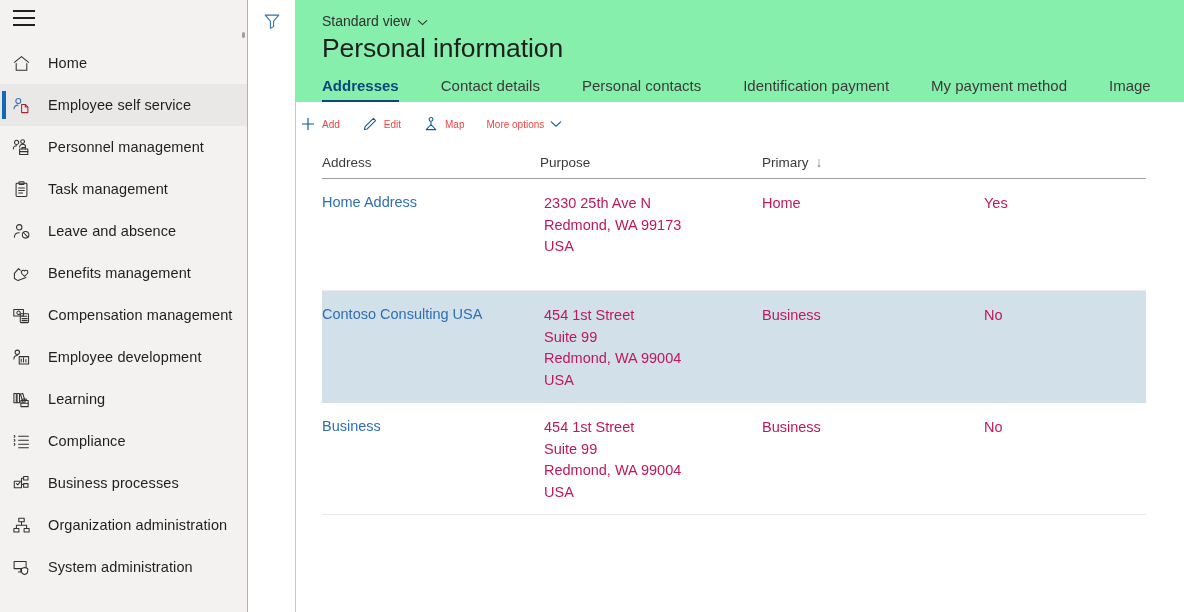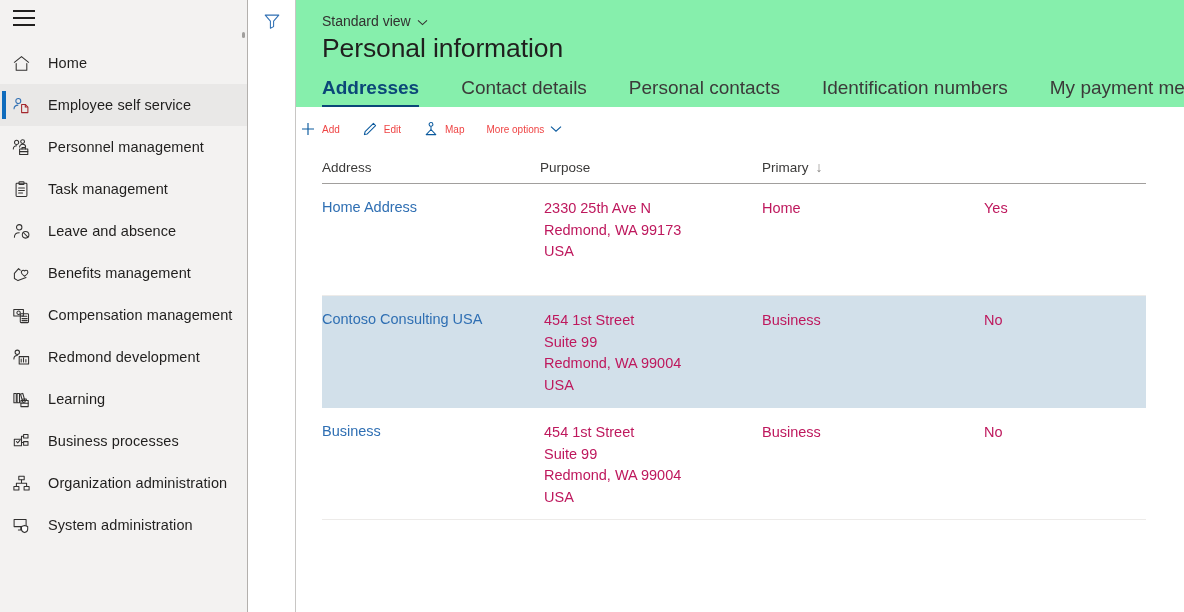--- a/index.html
+++ b/index.html
@@ -156,21 +156,21 @@
     letter-spacing: -0.1px;
     margin: 2px 0 14px 0;
     line-height: 1.15;
   }
   .tabs {
     display: flex;
     align-items: flex-end;
     gap: 0;
   }
   .tab {
-    font-size: 19px;
+    font-size: 15px;
     color: #3b3a39;
     padding: 0 0 8px 0;
     margin-right: 42px;
     cursor: pointer;
     position: relative;
     white-space: nowrap;
   }
   .tab.active { color: #0b4778; font-weight: 600; }
   .tab.active::after {
     content: "";
@@ -345,34 +345,43 @@
         </div>
         <div class="nav-item">
           <span class="nav-icon">
             <svg width="19" height="19" viewBox="0 0 19 19" fill="none">
               <circle cx="5.3" cy="4.3" r="2.2" stroke="#323130" stroke-width="1.05" fill="none" stroke-linejoin="round" stroke-linecap="round"></circle>
               <path d="M1.9 11c0-2.1 1.6-3.5 3.4-3.5" stroke="#323130" stroke-width="1.05" fill="none" stroke-linejoin="round" stroke-linecap="round"></path>
               <rect x="7.2" y="8.6" width="9.4" height="7.4" stroke="#323130" stroke-width="1.05" fill="none" stroke-linejoin="round" stroke-linecap="round"></rect>
               <path d="M9.2 14V11M11.5 14v-4.2M13.9 14v-2.4" stroke="#323130" stroke-width="1.05" fill="none" stroke-linejoin="round" stroke-linecap="round"></path>
             </svg>
           </span>
-          <span class="nav-label">Redmond development</span>
+          <span class="nav-label">Employee development</span>
         </div>
         <div class="nav-item">
           <span class="nav-icon">
             <svg width="19" height="19" viewBox="0 0 19 19" fill="none">
               <rect x="1.9" y="3.4" width="2.4" height="9.4" stroke="#323130" stroke-width="1.05" fill="none" stroke-linejoin="round" stroke-linecap="round"></rect>
               <rect x="5.1" y="3.4" width="2.4" height="9.4" stroke="#323130" stroke-width="1.05" fill="none" stroke-linejoin="round" stroke-linecap="round"></rect>
               <path d="M8.5 4l2.3-.6 2.4 8.5-2.3.7z" stroke="#323130" stroke-width="1.05" fill="none" stroke-linejoin="round" stroke-linecap="round"></path>
               <rect x="8.9" y="10.4" width="7.3" height="6.2" stroke="#323130" stroke-width="1.05" fill="none" stroke-linejoin="round" stroke-linecap="round"></rect>
               <path d="M10.8 10.4V8.9h3.5v1.5" stroke="#323130" stroke-width="1.05" fill="none" stroke-linejoin="round" stroke-linecap="round"></path>
               <path d="M8.9 13.3h7.3" stroke="#323130" stroke-width="1.05" fill="none" stroke-linejoin="round" stroke-linecap="round"></path>
             </svg>
           </span>
           <span class="nav-label">Learning</span>
+        </div>
+        <div class="nav-item">
+          <span class="nav-icon">
+            <svg width="19" height="19" viewBox="0 0 19 19" fill="none">
+              <path d="M6.6 4.2h9.8M6.6 8.2h9.8M6.6 12.2h9.8M6.6 15.8h9.8" stroke="#323130" stroke-width="1.05" fill="none" stroke-linejoin="round" stroke-linecap="round"></path>
+              <path d="M2.2 3.6c.9.4.9 1.2 0 1.6M2.2 7.6c.9.4.9 1.2 0 1.6M2.2 11.6c.9.4.9 1.2 0 1.6" stroke="#323130" stroke-width="1.05" fill="none" stroke-linejoin="round" stroke-linecap="round"></path>
+            </svg>
+          </span>
+          <span class="nav-label">Compliance</span>
         </div>
         <div class="nav-item">
           <span class="nav-icon">
             <svg width="19" height="19" viewBox="0 0 19 19" fill="none">
               <rect x="2.3" y="7.3" width="7.2" height="6.4" stroke="#323130" stroke-width="1.05" fill="none" stroke-linejoin="round" stroke-linecap="round"></rect>
               <path d="M4.4 9.5l1.3 1.4 2.2-2.6" stroke="#323130" stroke-width="1.05" fill="none" stroke-linejoin="round" stroke-linecap="round"></path>
               <rect x="11.6" y="2.4" width="4.4" height="3.6" stroke="#323130" stroke-width="1.05" fill="none" stroke-linejoin="round" stroke-linecap="round"></rect>
               <rect x="11.6" y="9.6" width="4.4" height="3.6" stroke="#323130" stroke-width="1.05" fill="none" stroke-linejoin="round" stroke-linecap="round"></rect>
               <path d="M9.5 10.5h2.1M9.5 10.5V4.2h2.1" stroke="#323130" stroke-width="1.05" fill="none" stroke-linejoin="round" stroke-linecap="round"></path>
             </svg>
@@ -427,21 +436,21 @@
               </svg>
             </span>
           </div>
 
           <h1 class="page-title">Personal information</h1>
 
           <div class="tabs" id="tabs">
               <div class="tab active">Addresses</div>
               <div class="tab">Contact details</div>
               <div class="tab">Personal contacts</div>
-              <div class="tab">Identification numbers</div>
+              <div class="tab">Identification payment</div>
               <div class="tab">My payment method</div>
               <div class="tab">Image</div>
             </div>
         </div>
 
         <div class="toolbar" id="toolbar">
             <div class="tb-btn">
               <span>
                 <svg width="16" height="16" viewBox="0 0 16 16" fill="none">
                   <path d="M8 2v12M2 8h12" stroke="#0b5a9e" stroke-width="1.15"></path>

